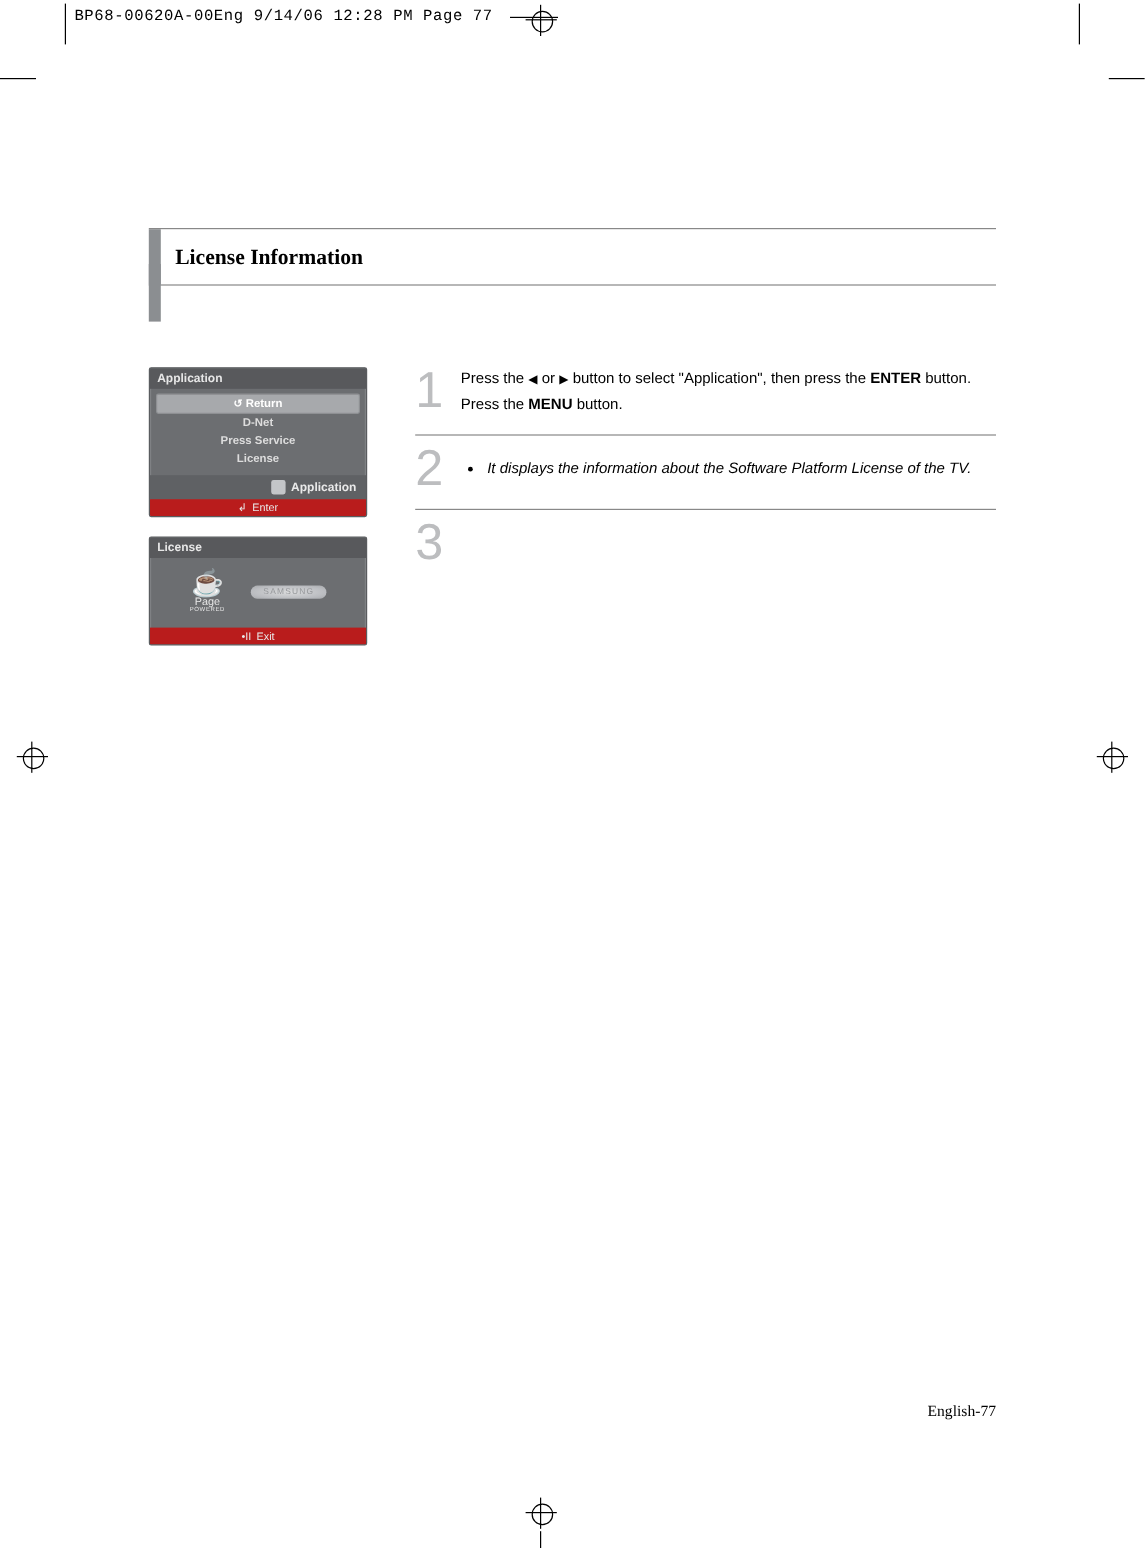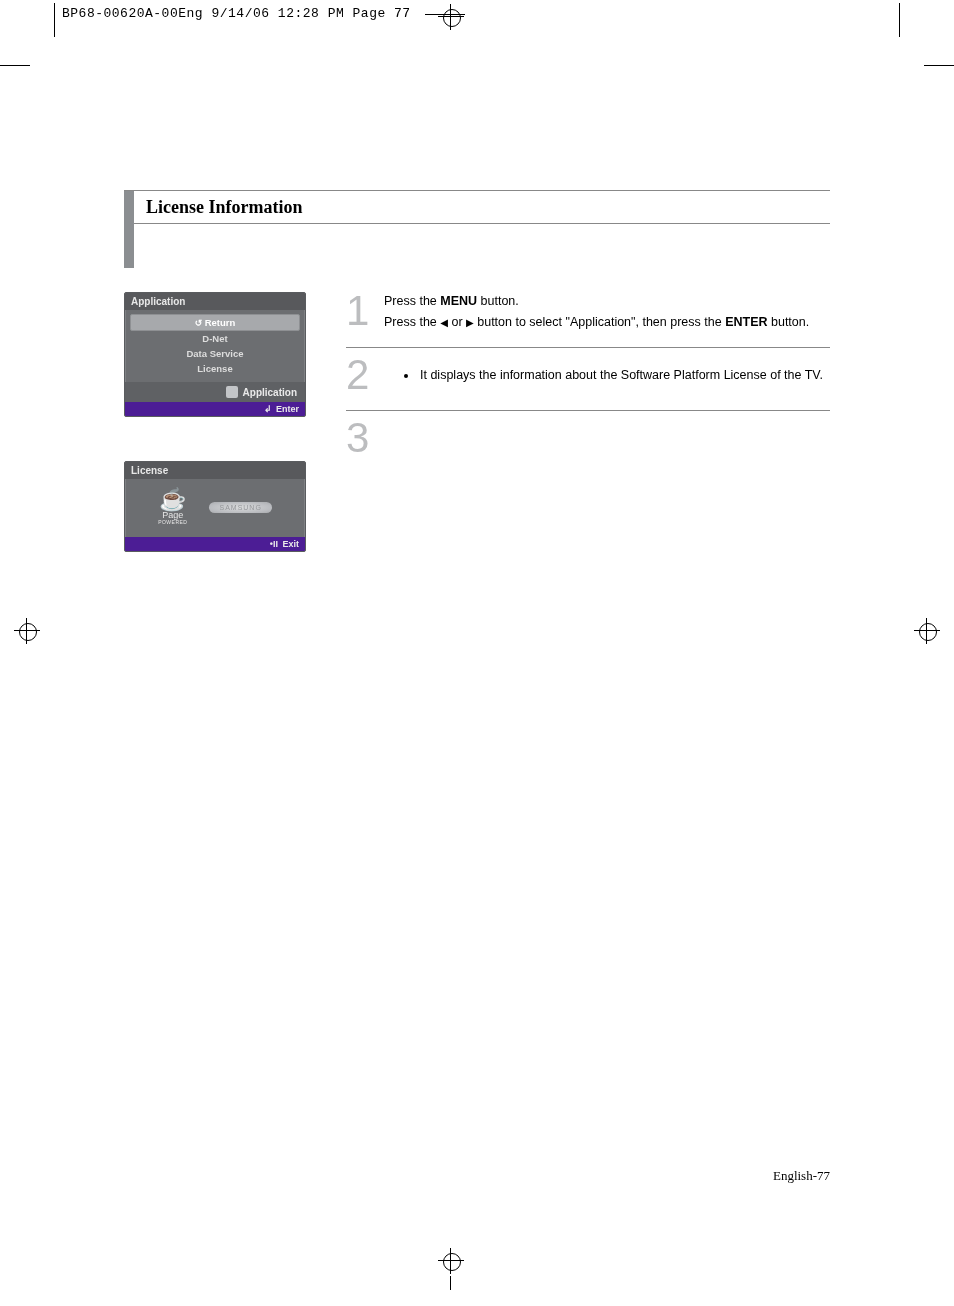--- a/index.html
+++ b/index.html
@@ -57,21 +57,21 @@
     left: 124px;
     top: 190px;
     width: 706px;
   }
 
   .title-bar {
     display: flex;
     align-items: stretch;
     border-top: 1px solid #888;
     border-bottom: 1px solid #888;
-    height: 34px;
+    height: 48px;
     margin-bottom: 68px;
   }
   .title-bar .accent {
     width: 10px;
     background: #8b8e91;
     margin-right: 12px;
   }
   .title-bar h1 {
     font-family: "Times New Roman", serif;
     font-weight: bold;
@@ -79,21 +79,21 @@
     align-self: center;
   }
   .accent-long {
     position: absolute;
     left: 0; top: 30px;
     width: 10px; height: 48px;
     background: #8b8e91;
   }
 
   .cols { display: flex; gap: 40px; }
-  .left-col { width: 182px; flex: 0 0 182px; display:flex; flex-direction:column; gap: 44px; }
+  .left-col { width: 182px; flex: 0 0 182px; display:flex; flex-direction:column; gap: 16px; }
   .right-col { flex: 1; }
 
   
   .tv-box {
     background: #6c6e71;
     border: 1px solid #5a5c5f;
     border-radius: 2px;
     color: #e7e7e7;
     font-size: 10px;
     box-shadow: inset 0 0 0 1px #7f8184;
@@ -128,26 +128,25 @@
     gap: 5px;
   }
   .tv-app-row .iconbox {
     width: 12px; height: 12px;
     background: #c3c5c8;
     display:inline-block;
     border-radius: 2px;
   }
   .tv-app-row .label { color:#e9e9e9; font-weight: bold; }
   .tv-footer {
-    background: #4c1d95;
-    text-align: right;
+    background: #b91c1c;
+    text-align: center;
     padding: 2px 6px;
     color: #e9e9e9;
     font-size: 9px;
-    font-weight: bold;
   }
   .tv-footer .sym { font-size: 9px; margin-right: 2px; }
 
   .tv-logos {
     display:flex;
     justify-content: center;
     align-items: center;
     gap: 22px;
     padding: 10px 0 12px 0;
   }
@@ -178,21 +177,21 @@
     font-family: Arial, Helvetica, sans-serif;
     font-size: 42px;
     font-weight: 300;
     color: #bcbdbf;
     line-height: 0.9;
     width: 24px;
     flex: 0 0 24px;
   }
   .step .body { flex:1; font-size: 12.5px; line-height: 1.45; }
   .step .body p + p { margin-top: 3px; }
-  .step ul { margin: 10px 0 0 34px; }
+  .step ul { margin: 10px 0 0 20px; font-style: italic; }
   .step li { padding-left: 2px; }
 
   .tri { display:inline-block; font-size:10px; vertical-align: 0px; }
 
   .page-num {
     position: absolute;
     left: 0; right: 0;
     top: 978px;
     text-align: right;
     font-family: "Times New Roman", serif;
@@ -237,21 +236,21 @@
   </div>
 
   <div class="cols">
     <div class="left-col">
 
       <div class="tv-box">
         <div class="tv-title">Application</div>
         <div class="tv-items">
           <div class="tv-item hl">Return</div>
           <div class="tv-item">D-Net</div>
-          <div class="tv-item">Data Service</div>
+          <div class="tv-item">Press Service</div>
           <div class="tv-item">License</div>
         </div>
         <div class="tv-app-row">
           <span class="iconbox"></span>
           <span class="label">Application</span>
         </div>
         <div class="tv-footer">
           <span class="sym">↲</span>
           <span>Enter</span>
         </div>
@@ -274,24 +273,24 @@
       </div>
 
     </div>
 
     <div class="right-col">
 
       <div class="step">
         <div class="num">1</div>
         <div class="body">
           <p>
-            <span>Press the </span><b>MENU</b><span> button.</span>
+            <span>Press the </span><span class="tri">◀</span><span> or </span><span class="tri">▶</span><span> button to select "Application", then press the </span><b>ENTER</b><span> button.</span>
           </p>
           <p>
-            <span>Press the </span><span class="tri">◀</span><span> or </span><span class="tri">▶</span><span> button to select "Application", then press the </span><b>ENTER</b><span> button.</span>
+            <span>Press the </span><b>MENU</b><span> button.</span>
           </p>
         </div>
       </div>
 
       <div class="step">
         <div class="num">2</div>
         <div class="body">
           <ul>
             <li>It displays the information about the Software Platform License of the TV.</li>
           </ul>

